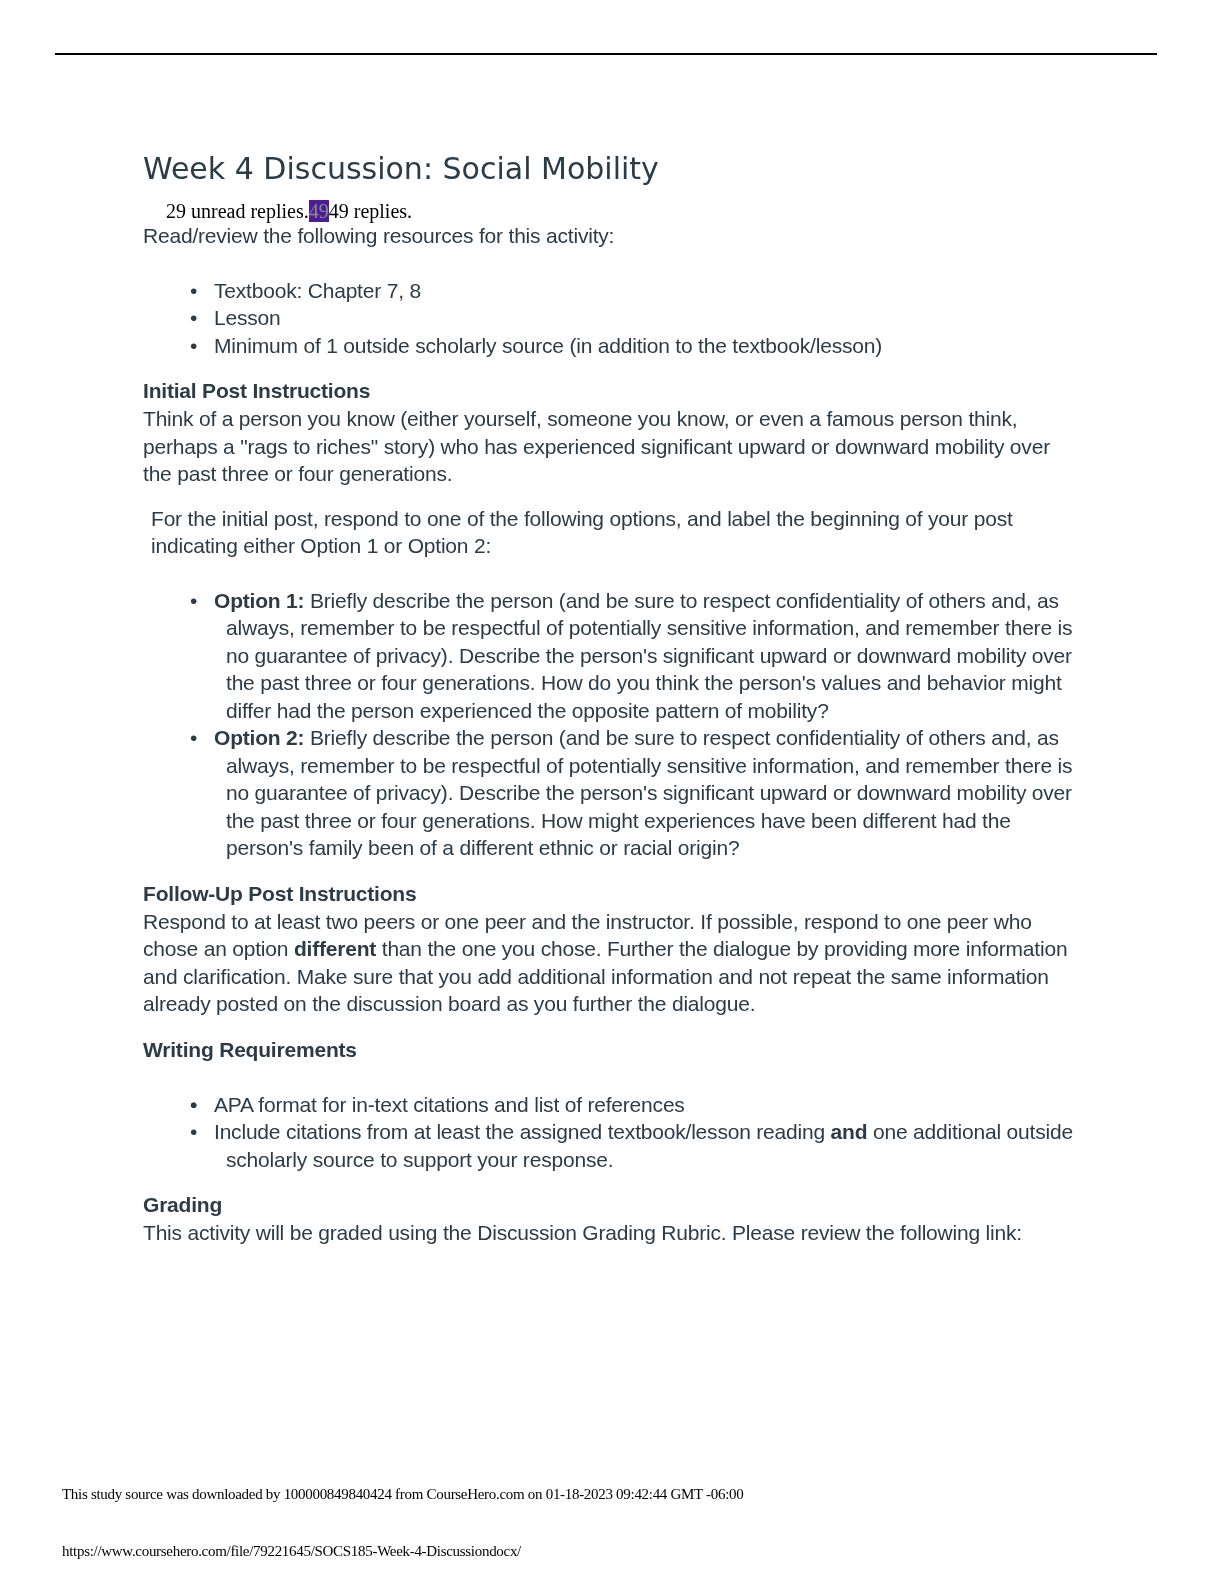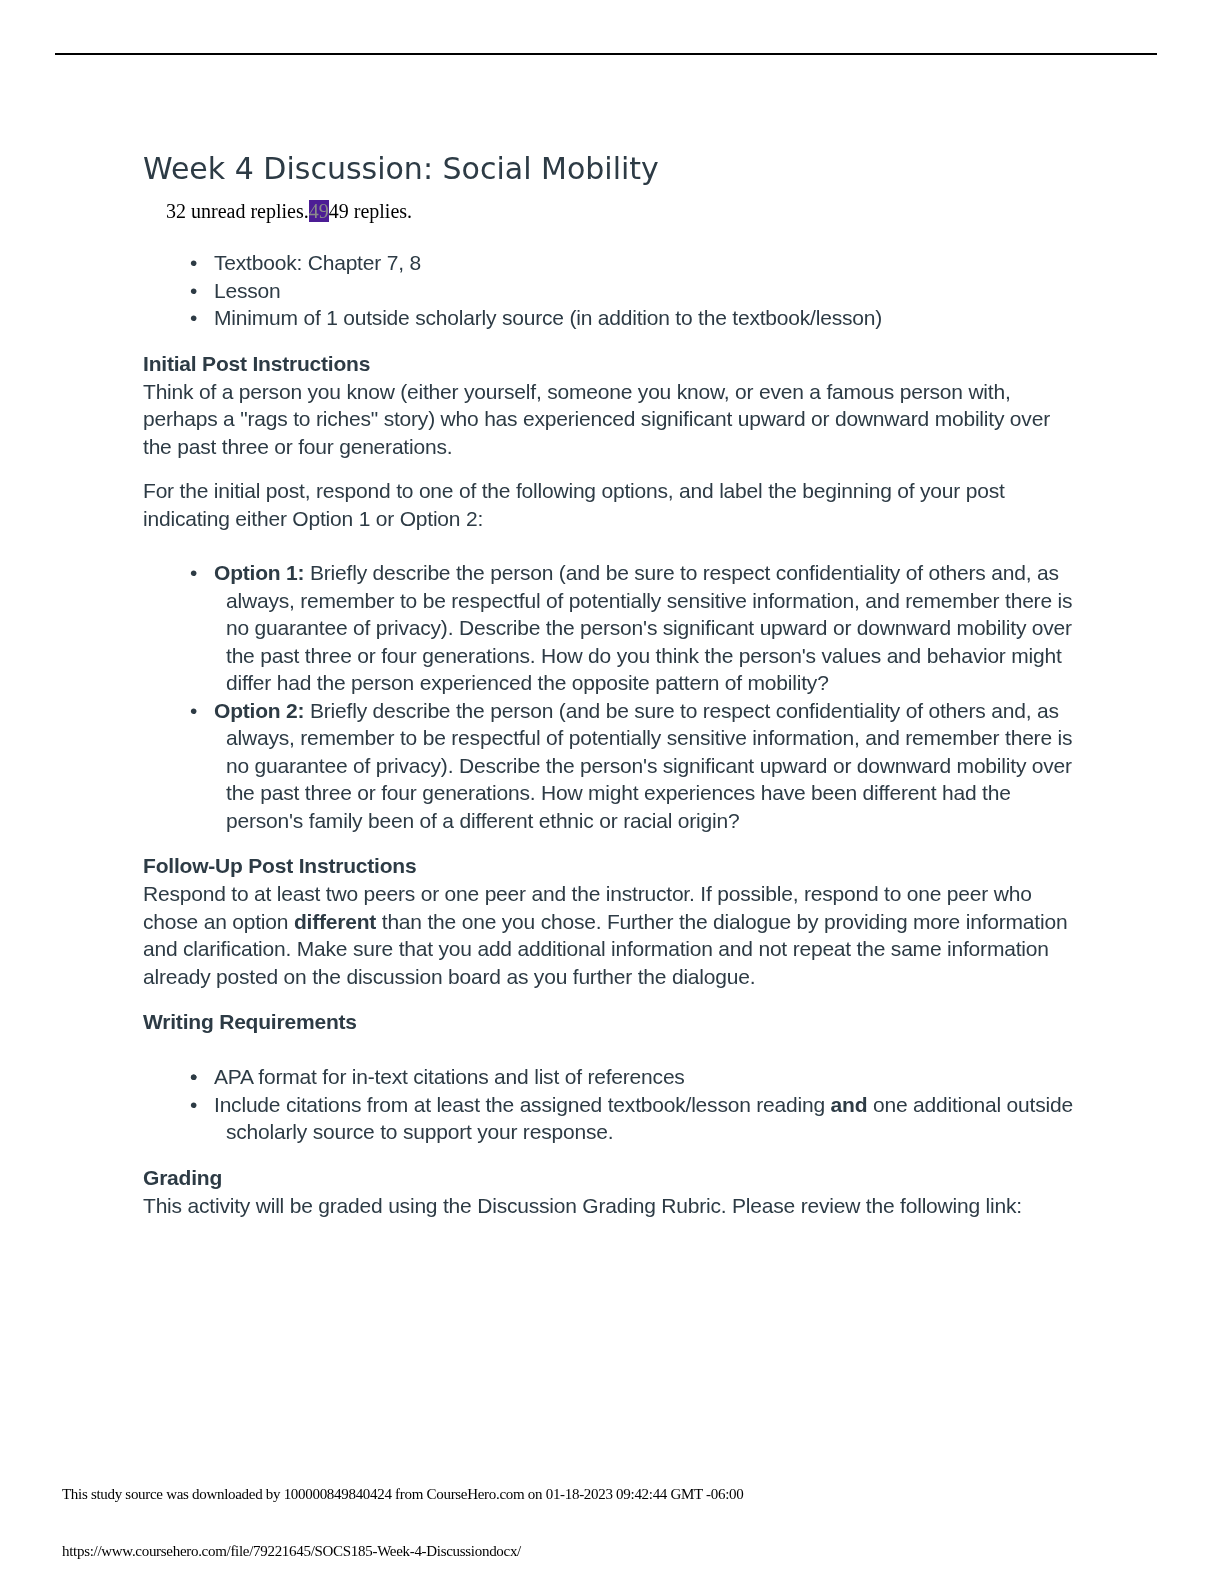--- a/index.html
+++ b/index.html
@@ -57,20 +57,21 @@
       letter-spacing: -0.2px;
     }
     p.body-text {
       font-size: 21px;
       margin: 0;
       line-height: 27.5px;
       letter-spacing: -0.2px;
     }
     p.body-text + p.body-text {
       margin-top: 17px;
+      margin-left: 8px;
     }
     ul.bullets {
       margin: 27px 0 0 0;
       padding: 0 0 0 71px;
       list-style: none;
     }
     ul.bullets li {
       font-size: 21px;
       line-height: 27.5px;
       letter-spacing: -0.2px;
@@ -105,30 +106,31 @@
       letter-spacing: -0.3px;
     }
   </style>
 </head>
 <body>
 
 <div class="top-rule"></div>
 
 <div class="content">
   <h1 class="page-title">Week 4 Discussion: Social Mobility</h1>
-  <div class="reply-line"><span>32 unread replies.</span><span class="faded">49</span><span>49 replies.</span></div>
+  <div class="reply-line"><span>29 unread replies.</span><span class="faded">49</span><span>49 replies.</span></div>
 
+  <p class="body-text">Read/review the following resources for this activity:</p>
   <ul class="bullets">
     <li><span class="bullet">•</span><span>Textbook: Chapter 7, 8</span></li>
     <li><span class="bullet">•</span><span>Lesson</span></li>
     <li><span class="bullet">•</span><span>Minimum of 1 outside scholarly source (in addition to the textbook/lesson)</span></li>
   </ul>
 
   <div class="section-heading">Initial Post Instructions</div>
-  <p class="body-text">Think of a person you know (either yourself, someone you know, or even a famous person with, perhaps a "rags to riches" story) who has experienced significant upward or downward mobility over the past three or four generations.</p>
+  <p class="body-text">Think of a person you know (either yourself, someone you know, or even a famous person think, perhaps a "rags to riches" story) who has experienced significant upward or downward mobility over the past three or four generations.</p>
   <p class="body-text">For the initial post, respond to one of the following options, and label the beginning of your post indicating either Option 1 or Option 2:</p>
   <ul class="bullets">
     <li><span class="bullet">•</span><b class="strong">Option 1:</b><span> Briefly describe the person (and be sure to respect confidentiality of others and, as always, remember to be respectful of potentially sensitive information, and remember there is no guarantee of privacy). Describe the person's significant upward or downward mobility over the past three or four generations. How do you think the person's values and behavior might differ had the person experienced the opposite pattern of mobility?</span></li>
     <li><span class="bullet">•</span><b class="strong">Option 2:</b><span> Briefly describe the person (and be sure to respect confidentiality of others and, as always, remember to be respectful of potentially sensitive information, and remember there is no guarantee of privacy). Describe the person's significant upward or downward mobility over the past three or four generations. How might experiences have been different had the person's family been of a different ethnic or racial origin?</span></li>
   </ul>
 
   <div class="section-heading">Follow-Up Post Instructions</div>
   <p class="body-text"><span>Respond to at least two peers or one peer and the instructor. If possible, respond to one peer who chose an option </span><b class="strong">different</b><span> than the one you chose. Further the dialogue by providing more information and clarification. Make sure that you add additional information and not repeat the same information already posted on the discussion board as you further the dialogue.</span></p>
 
   <div class="section-heading">Writing Requirements</div>

